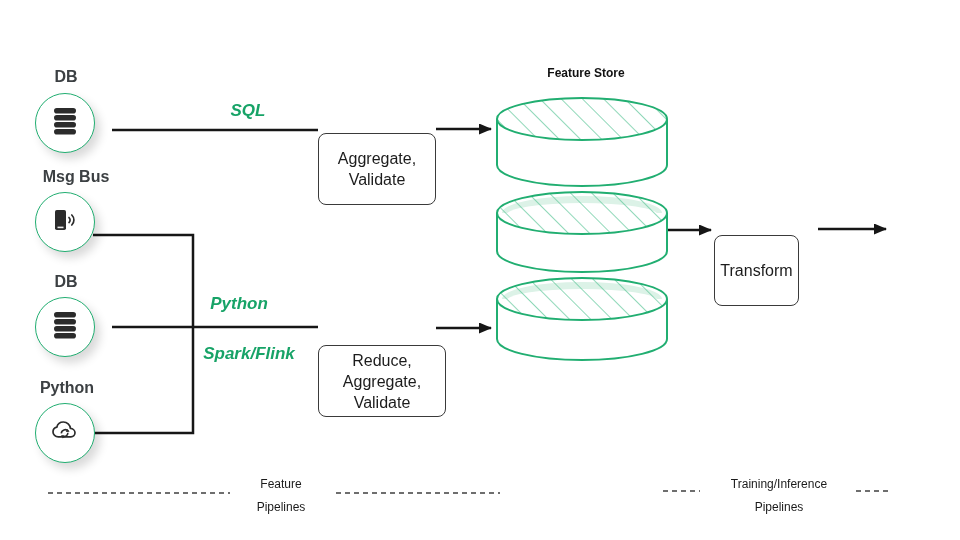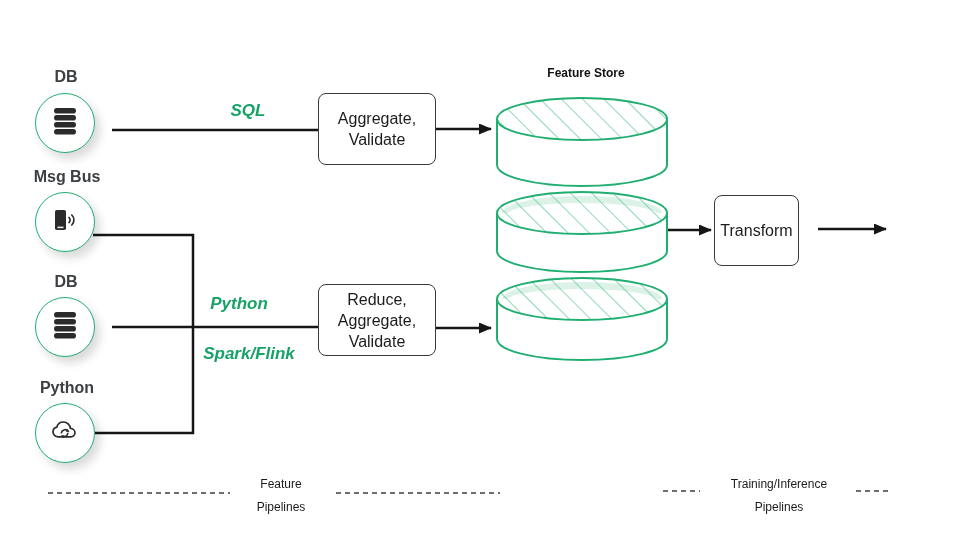--- a/index.html
+++ b/index.html
@@ -8,21 +8,21 @@
   svg.overlay{position:absolute;left:0;top:0;pointer-events:none;}
   .src-label{position:absolute;transform:translateX(-50%);font-weight:bold;font-size:16px;
              color:#3c4043;white-space:nowrap;}
   .circle{position:absolute;width:60px;height:60px;border-radius:50%;background:#fff;
           border:1.6px solid #21ae71;box-shadow:5px 6px 10px rgba(0,0,0,0.15);
           display:flex;align-items:center;justify-content:center;box-sizing:border-box;}
   .tech{position:absolute;transform:translateX(-50%);font-weight:bold;font-style:italic;
         font-size:17px;color:#17a367;white-space:nowrap;}
   .pbox{position:absolute;background:#fff;border:1.6px solid #3a3a3a;border-radius:8px;
         display:flex;flex-direction:column;align-items:center;justify-content:center;
-        font-size:16px;line-height:21px;color:#1c1c1c;text-align:center;box-sizing:border-box;}
+        font-size:16px;line-height:21px;color:#1c1c1c;text-align:center;box-sizing:border-box;margin-top:40px;}
   .fs-title{position:absolute;transform:translateX(-50%);font-weight:bold;font-size:12px;
             color:#111;white-space:nowrap;}
   .bottom-label{position:absolute;transform:translateX(-50%);text-align:center;
                 font-size:12px;line-height:23px;color:#1b1b1b;white-space:nowrap;}
 </style>
 </head>
 <body>
 
 <div class="stage">
 
@@ -47,21 +47,21 @@
 
     <path d="M818,229 H886" stroke="#161616" stroke-width="2.5" fill="none" marker-end="url(#ah)"></path>
 
     <path d="M48,493 H230" stroke="#3f3f3f" stroke-width="1.3" stroke-dasharray="5 4" fill="none"></path>
     <path d="M336,493 H500" stroke="#3f3f3f" stroke-width="1.3" stroke-dasharray="5 4" fill="none"></path>
     <path d="M663,491 H700" stroke="#3f3f3f" stroke-width="1.3" stroke-dasharray="5 4" fill="none"></path>
     <path d="M856,491 H892" stroke="#3f3f3f" stroke-width="1.3" stroke-dasharray="5 4" fill="none"></path>
   </svg>
 
   <div class="src-label" style="left:66px;top:68px">DB</div>
-  <div class="src-label" style="left:67px;top:168px">Msg Bus</div>
+  <div class="src-label" style="left:76px;top:168px">Msg Bus</div>
   <div class="src-label" style="left:66px;top:273px">DB</div>
   <div class="src-label" style="left:67px;top:379px">Python</div>
 
   <div class="circle" style="left:35px;top:93px">
     <span>
       <svg width="22" height="27" viewBox="0 0 22 27">
         <rect x="0" y="0" width="22" height="5.6" rx="2.8" fill="#2b2b2b"></rect>
         <rect x="0" y="7" width="22" height="5.6" rx="2.8" fill="#2b2b2b"></rect>
         <rect x="0" y="14" width="22" height="5.6" rx="2.8" fill="#2b2b2b"></rect>
         <rect x="0" y="21" width="22" height="5.6" rx="2.8" fill="#2b2b2b"></rect>
@@ -104,21 +104,21 @@
   </div>
 
   <div class="tech" style="left:248px;top:101px">SQL</div>
   <div class="tech" style="left:239px;top:294px">Python</div>
   <div class="tech" style="left:249px;top:344px">Spark/Flink</div>
 
   <div class="pbox" style="left:318px;top:93px;width:118px;height:72px">
     <span>Aggregate,</span>
     <span>Validate</span>
   </div>
-  <div class="pbox" style="left:318px;top:284px;width:118px;height:72px">
+  <div class="pbox" style="left:318px;top:305px;width:128px;height:72px">
     <span>Reduce,</span>
     <span>Aggregate,</span>
     <span>Validate</span>
   </div>
   <div class="pbox" style="left:714px;top:195px;width:85px;height:71px">
     <span>Transform</span>
   </div>
 
   <div class="fs-title" style="left:586px;top:66px">Feature Store</div>
 

